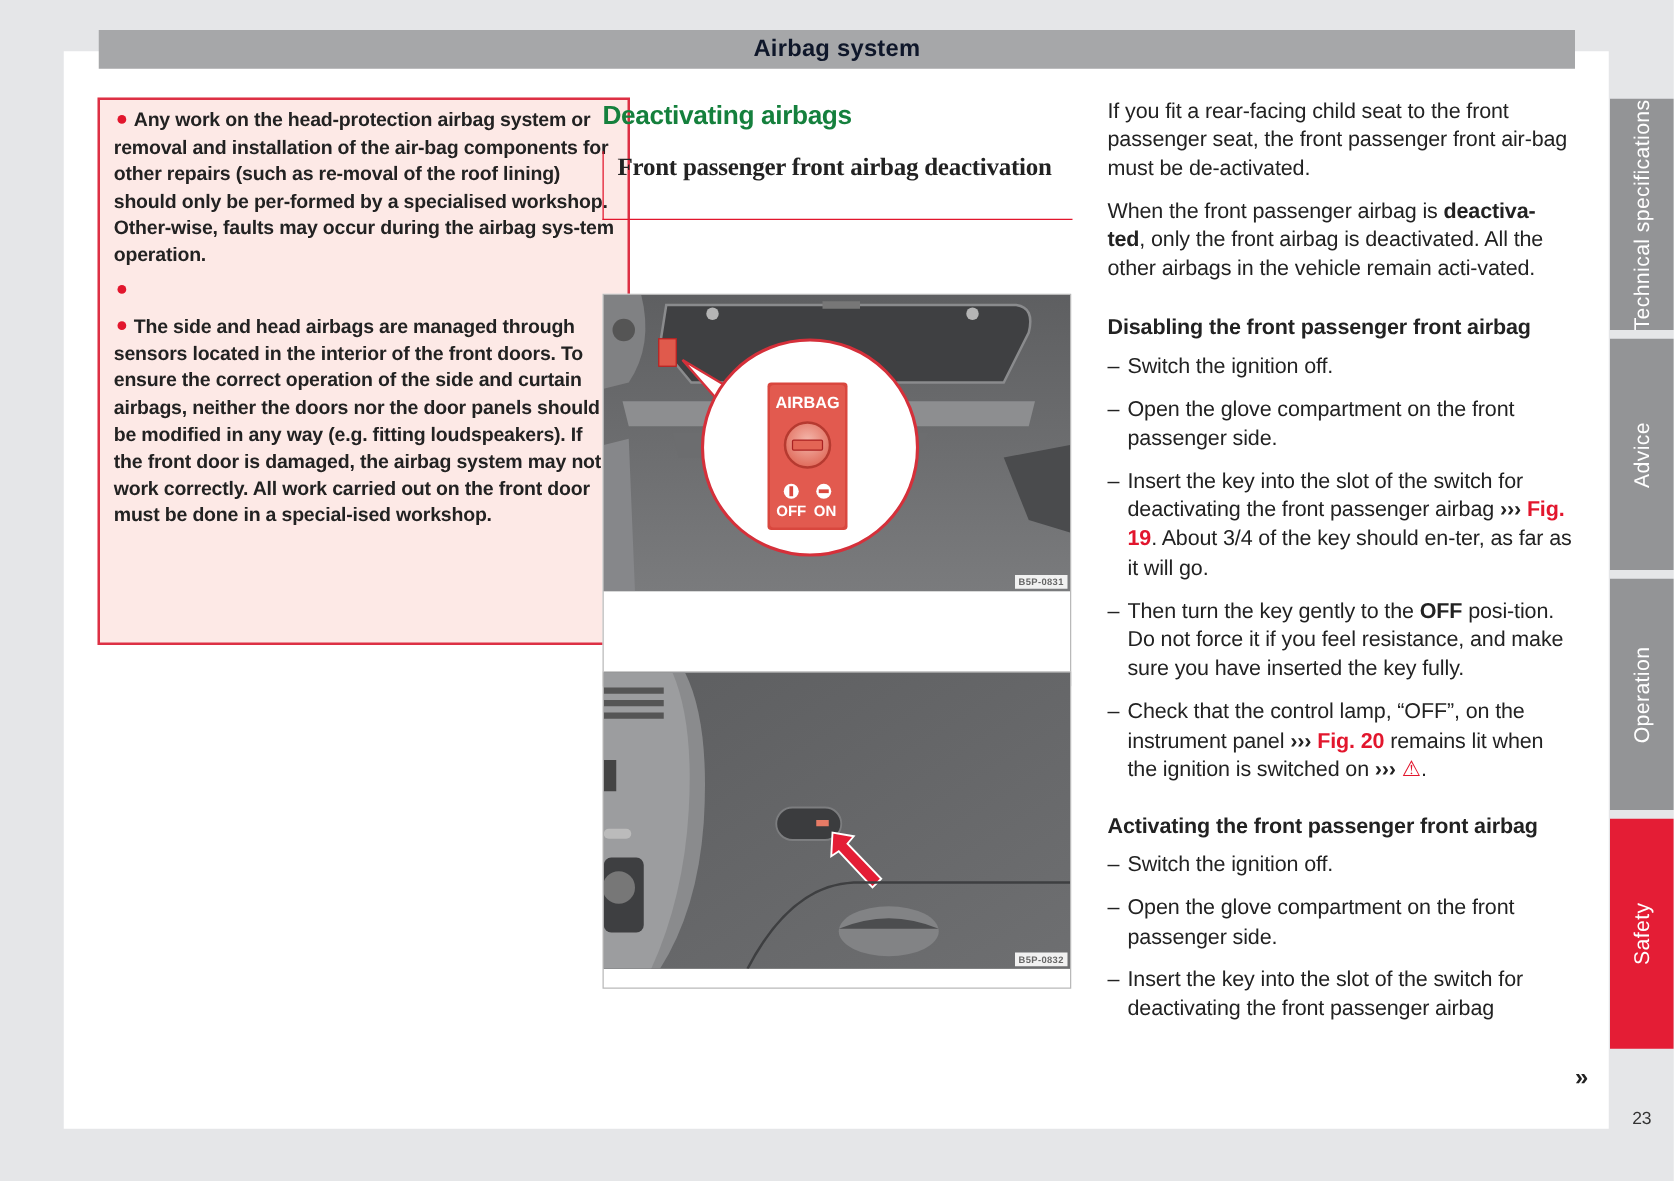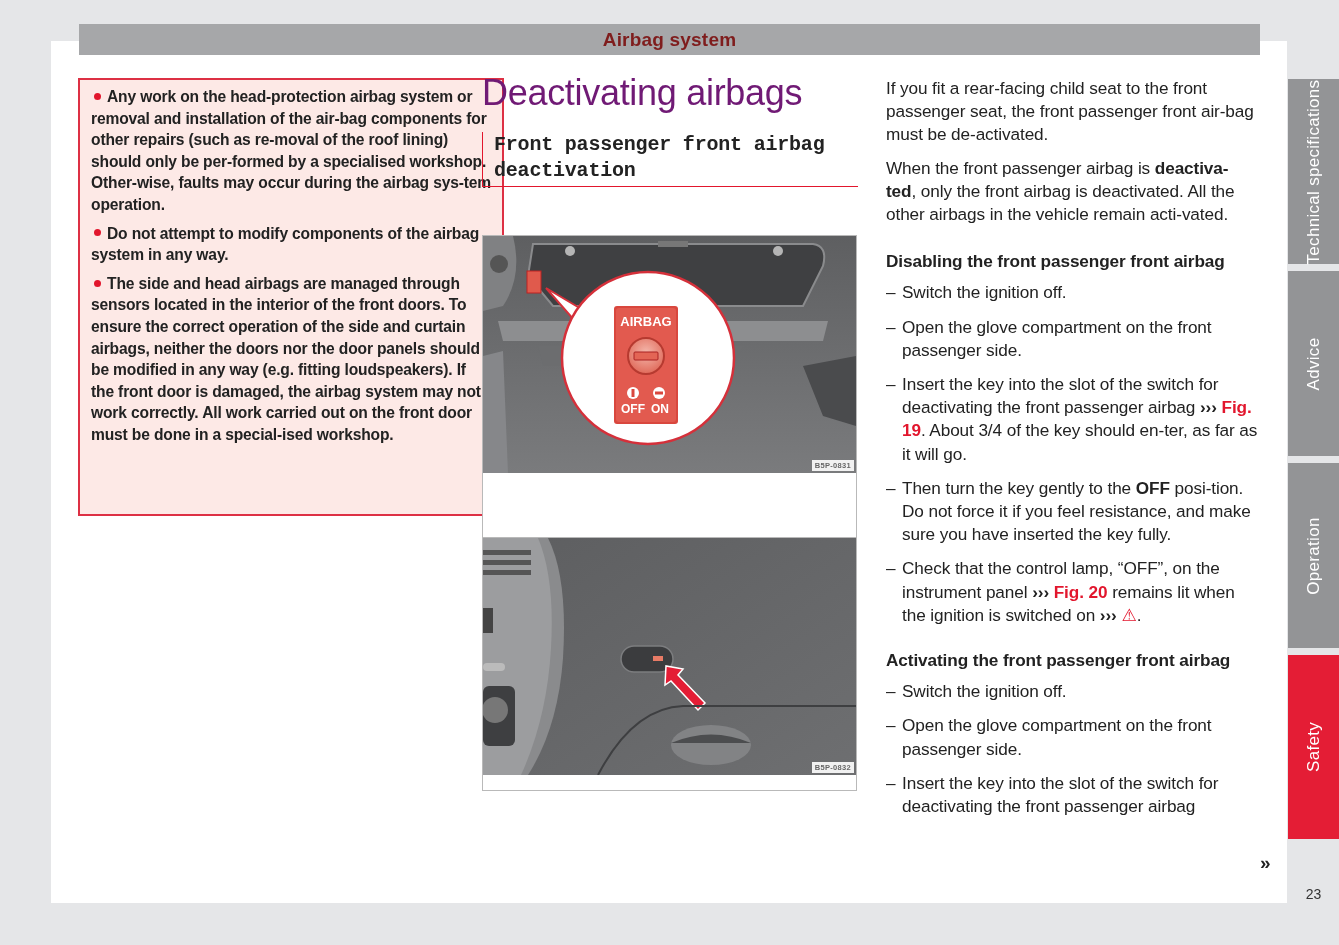--- a/index.html
+++ b/index.html
@@ -9,48 +9,48 @@
       font-family: "DejaVu Sans Condensed", "Liberation Sans Narrow", "Liberation Sans", sans-serif;
       color: #1a1a1a;
       position: relative;
     }
     .page {
       position: absolute; left: 51px; top: 41px; width: 1236px; height: 862px;
       background: #ffffff;
     }
     .header-bar {
       position: absolute; left: 79px; top: 24px; width: 1181px; height: 31px;
-      background: #a6a7a9; color: #7f1d1d;
+      background: #a6a7a9; color: #0f172a;
       font-family: "Liberation Sans", sans-serif; font-weight: bold; font-size: 19px;
       text-align: center; line-height: 32px; letter-spacing: 0.2px;
     }
     
     .warning-box {
       position: absolute; left: 78px; top: 78px; width: 426px; height: 438px;
       background: #fde9e6; border: 2px solid #dd3044;
       padding: 6px 10px 0 11px;
       font-family: "Liberation Sans", sans-serif; font-weight: bold; font-size: 15.6px;
       line-height: 21.6px; color: #222;
       letter-spacing: -0.15px;
     }
     .warning-box p { margin-bottom: 7px; }
     .warning-box .dot {
       display: inline-block; width: 7px; height: 7px; border-radius: 50%;
       background: #e2162d; margin: 0 6px 3px 3px; vertical-align: middle;
     }
     
     .mid { position: absolute; left: 482px; top: 74px; width: 376px; }
     .h1 {
-      font-family: "Liberation Sans", sans-serif; font-weight: normal;
-      color: #701a75; font-size: 36px; letter-spacing: -0.3px; line-height: 38px;
+      font-family: "Liberation Sans", sans-serif; font-weight: bold;
+      color: #15803d; font-size: 21px; letter-spacing: -0.3px; line-height: 38px;
     }
     .h2-box {
-      margin-top: 20px; border-left: 1px solid #e2162d; border-bottom: 1px solid #e2162d;
+      margin-top: 9px; border-left: 1px solid #e2162d; border-bottom: 1px solid #e2162d;
       padding: 0 0 3px 11px;
-      font-family: Liberation Mono, monospace; font-weight: bold; font-size: 20px;
+      font-family: Liberation Serif, serif; font-weight: bold; font-size: 20px;
       line-height: 26px; color: #222; letter-spacing: -0.2px; height: 55px;
     }
     .figure {
       position: absolute; left: 482px; width: 375px;
       border: 1px solid #b9b9b9; background: #fff;
     }
     .fig19 { top: 207px; height: 314px; margin-top: 28px; }
     .fig20 { top: 537px; height: 254px; }
     .fig-img { position: relative; width: 373px; overflow: hidden; background: #6b6c6e; }
     .fig19 .fig-img { height: 237px; }
@@ -103,21 +103,21 @@
   </style>
 </head>
 <body>
 
 <div class="page"></div>
 
 <div class="header-bar">Airbag system</div>
 
 <div class="warning-box">
   <p><span class="dot"></span><span>Any work on the head-protection airbag system or removal and installation of the air-bag components for other repairs (such as re-moval of the roof lining) should only be per-formed by a specialised workshop. Other-wise, faults may occur during the airbag sys-tem operation.</span></p>
-  <p><span class="dot"></span><span>Do not attempt to modify components of the airbag system in any way.</span></p>
+  <p><span class="dot"></span></p>
   <p><span class="dot"></span><span>The side and head airbags are managed through sensors located in the interior of the front doors. To ensure the correct operation of the side and curtain airbags, neither the doors nor the door panels should be modified in any way (e.g. fitting loudspeakers). If the front door is damaged, the airbag system may not work correctly. All work carried out on the front door must be done in a special-ised workshop.</span></p>
 </div>
 
 <div class="mid">
   <div class="h1">Deactivating airbags</div>
   <div class="h2-box">Front passenger front airbag deactivation</div>
 </div>
 
 <div class="figure fig19">
   <div class="fig-img">

